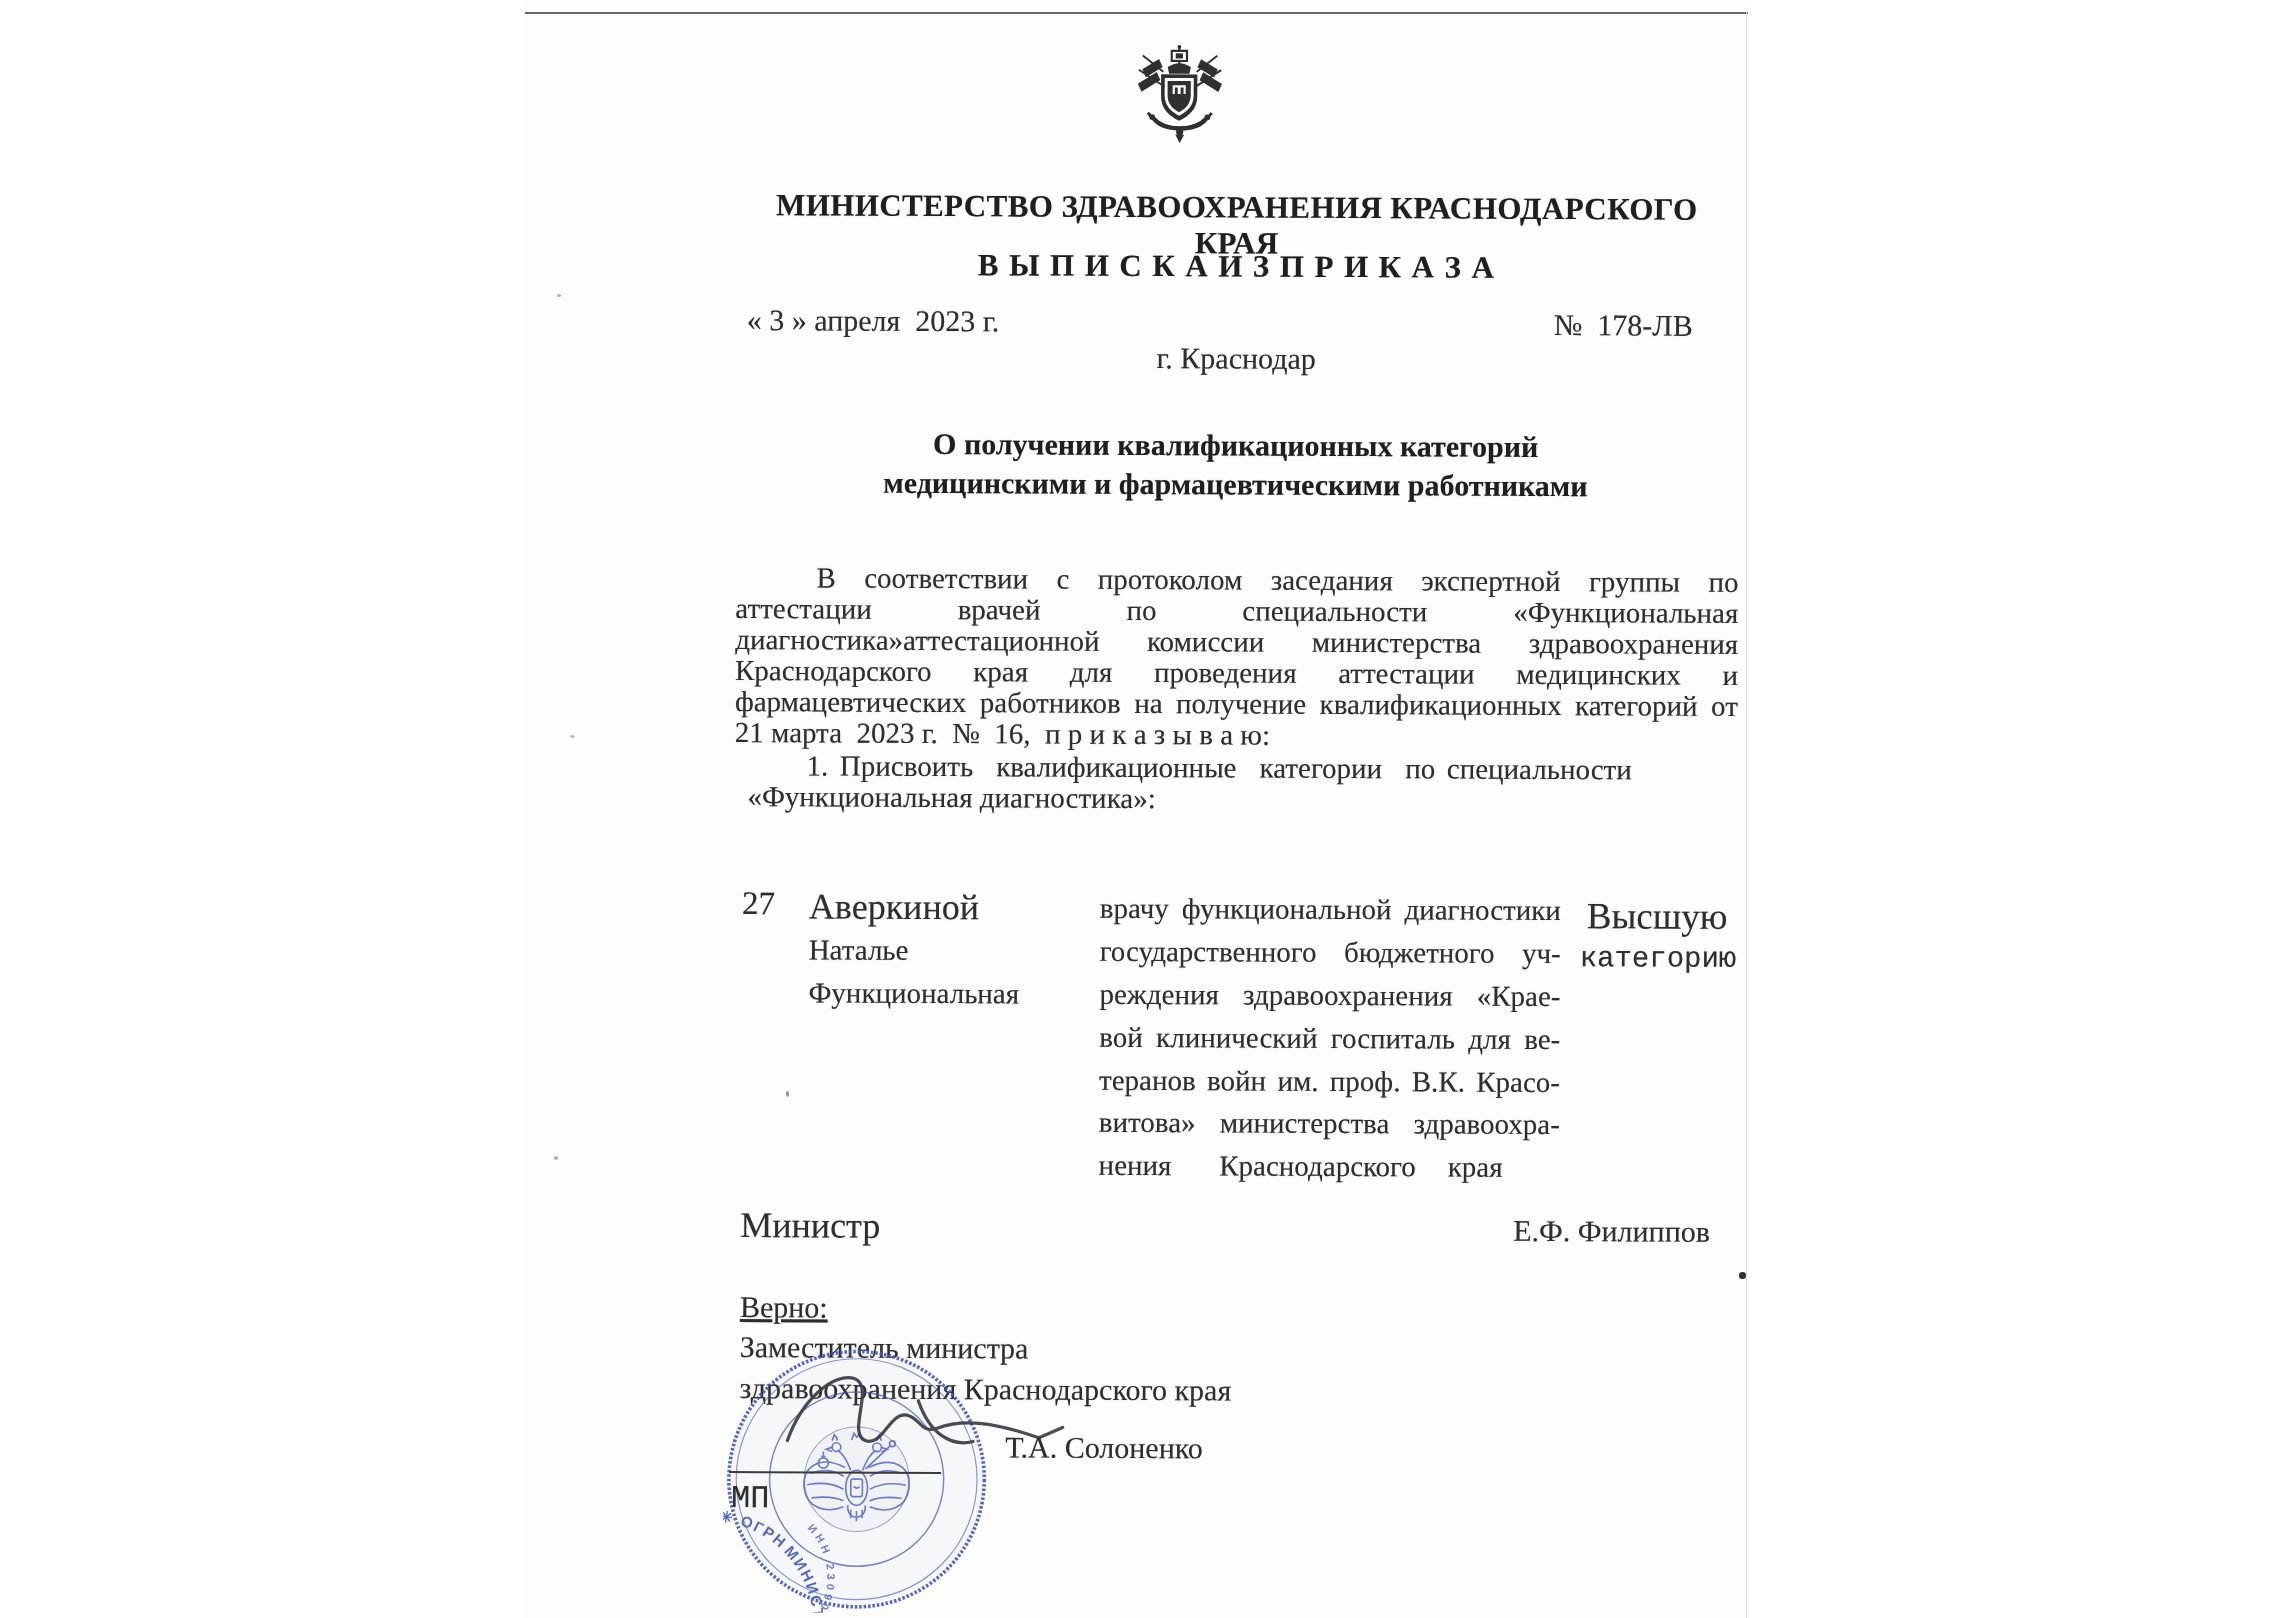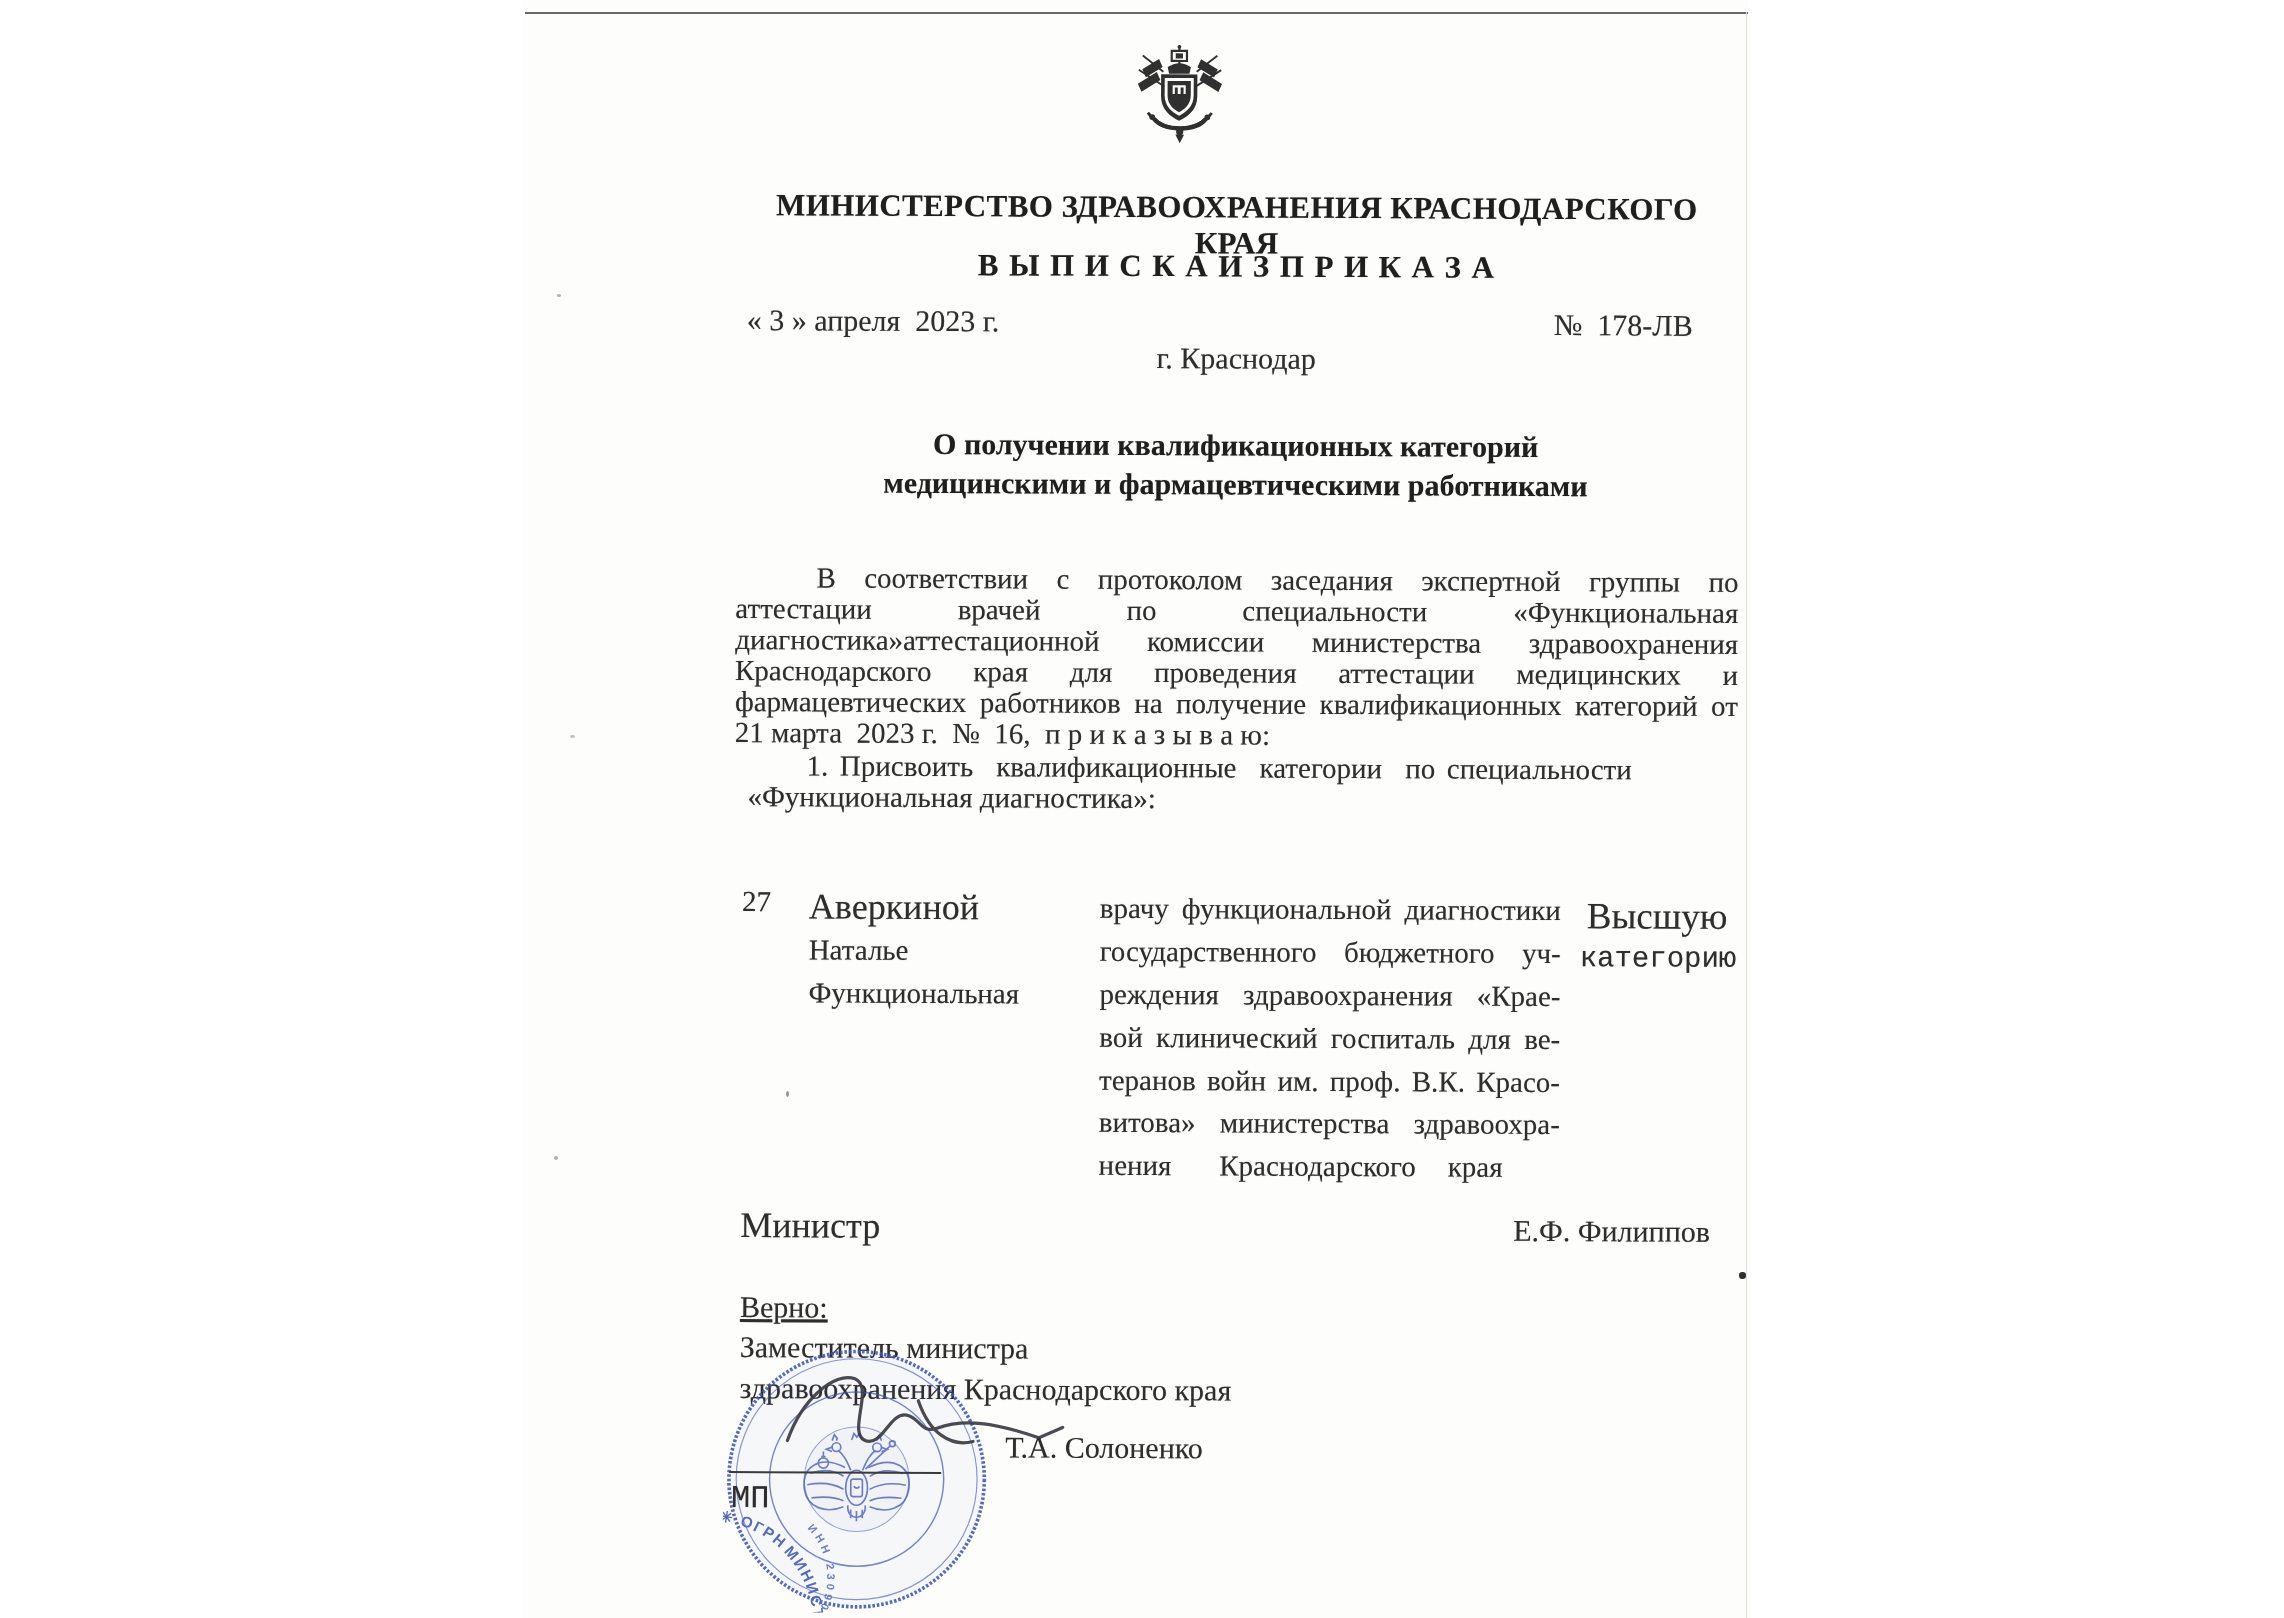--- a/index.html
+++ b/index.html
@@ -78,21 +78,21 @@
     <div class="abs txt body-line jl" style="top:562px;padding-left:81px;width:922px;">В соответствии с протоколом заседания экспертной группы по</div>
     <div class="abs txt body-line jl" style="top:593px;">аттестации врачей по специальности «Функциональная</div>
     <div class="abs txt body-line jl" style="top:624px;">диагностика»аттестационной комиссии министерства здравоохранения</div>
     <div class="abs txt body-line jl" style="top:655px;">Краснодарского края для проведения аттестации медицинских и</div>
     <div class="abs txt body-line jl" style="top:686px;">фармацевтических работников на получение квалификационных категорий от</div>
     <div class="abs txt body-line ll" style="top:717px;">21 марта  2023 г.  №  16,  п р и к а з ы в а ю:</div>
 
     <div class="abs txt body-line ll" style="top:750px;padding-left:72px;word-spacing:4.3px;">1. Присвоить  квалификационные  категории  по специальности</div>
     <div class="abs txt body-line ll" style="top:781px;padding-left:13px;">«Функциональная диагностика»:</div>
 
-    <div class="abs txt" style="left:746px;top:885px;font-size:29px;">27</div>
+    <div class="abs txt" style="left:746px;top:885px;font-size:33px;">27</div>
 
     <div class="abs txt" style="left:813px;top:885px;font-size:36px;line-height:43px;height:43px;">Аверкиной</div>
     <div class="abs txt" style="left:813px;top:928px;font-size:29px;line-height:43px;height:43px;">Наталье</div>
     <div class="abs txt" style="left:813px;top:971px;font-size:29px;line-height:43px;height:43px;">Функциональная</div>
 
     <div class="abs txt pos-line jl" style="top:885px;">врачу функциональной диагностики</div>
     <div class="abs txt pos-line jl" style="top:928px;">государственного бюджетного уч-</div>
     <div class="abs txt pos-line jl" style="top:971px;">реждения здравоохранения «Крае-</div>
     <div class="abs txt pos-line jl" style="top:1014px;">вой клинический госпиталь для ве-</div>
     <div class="abs txt pos-line jl" style="top:1057px;">теранов войн им. проф. В.К. Красо-</div>

